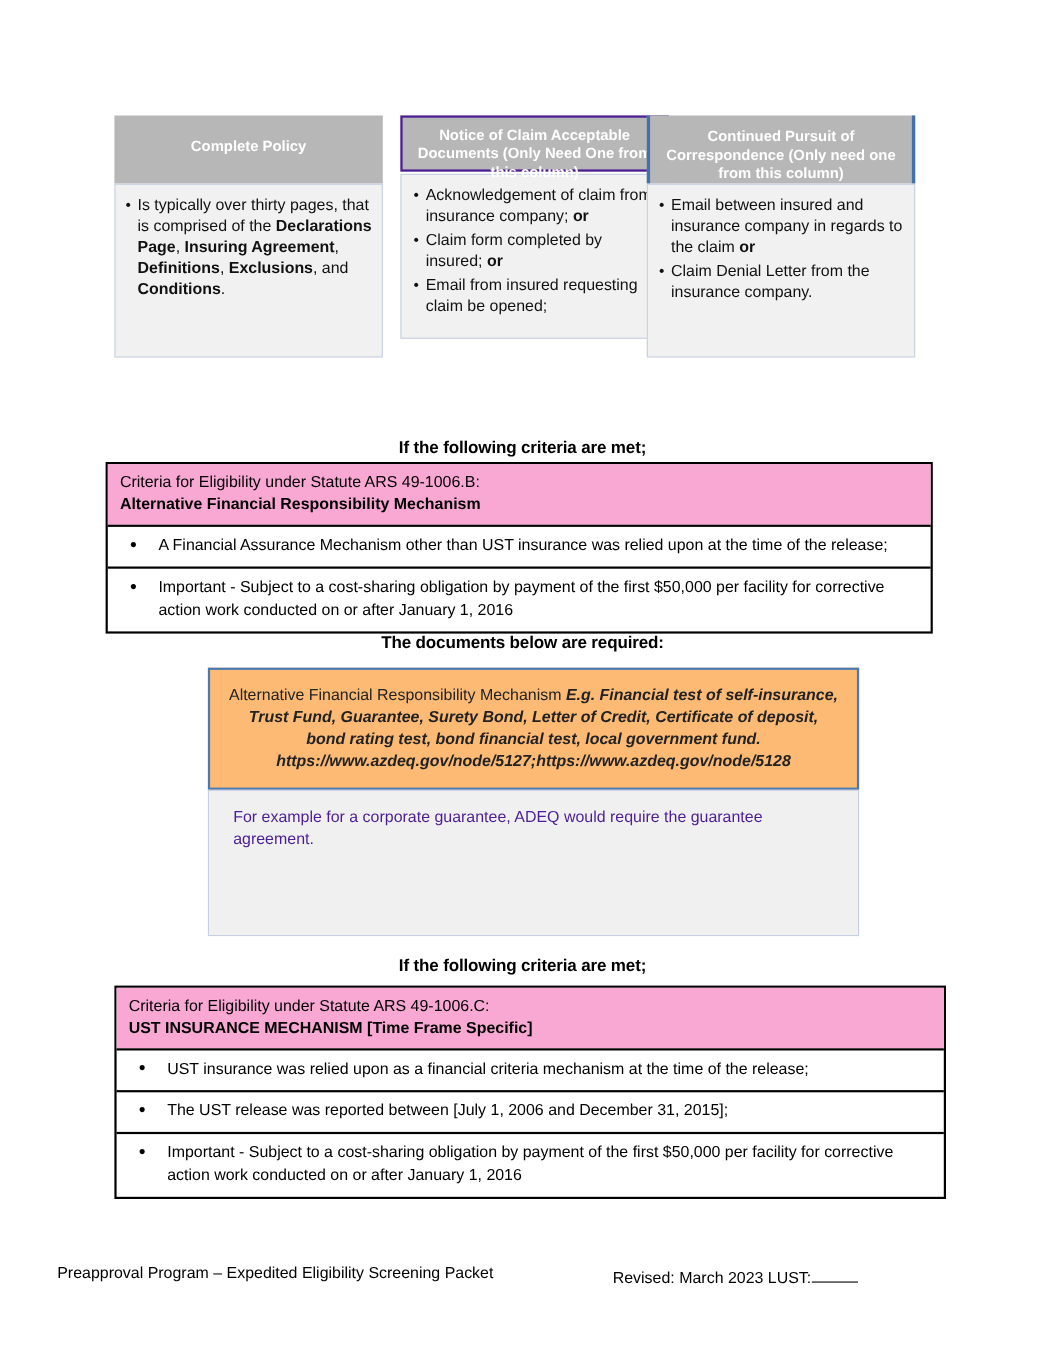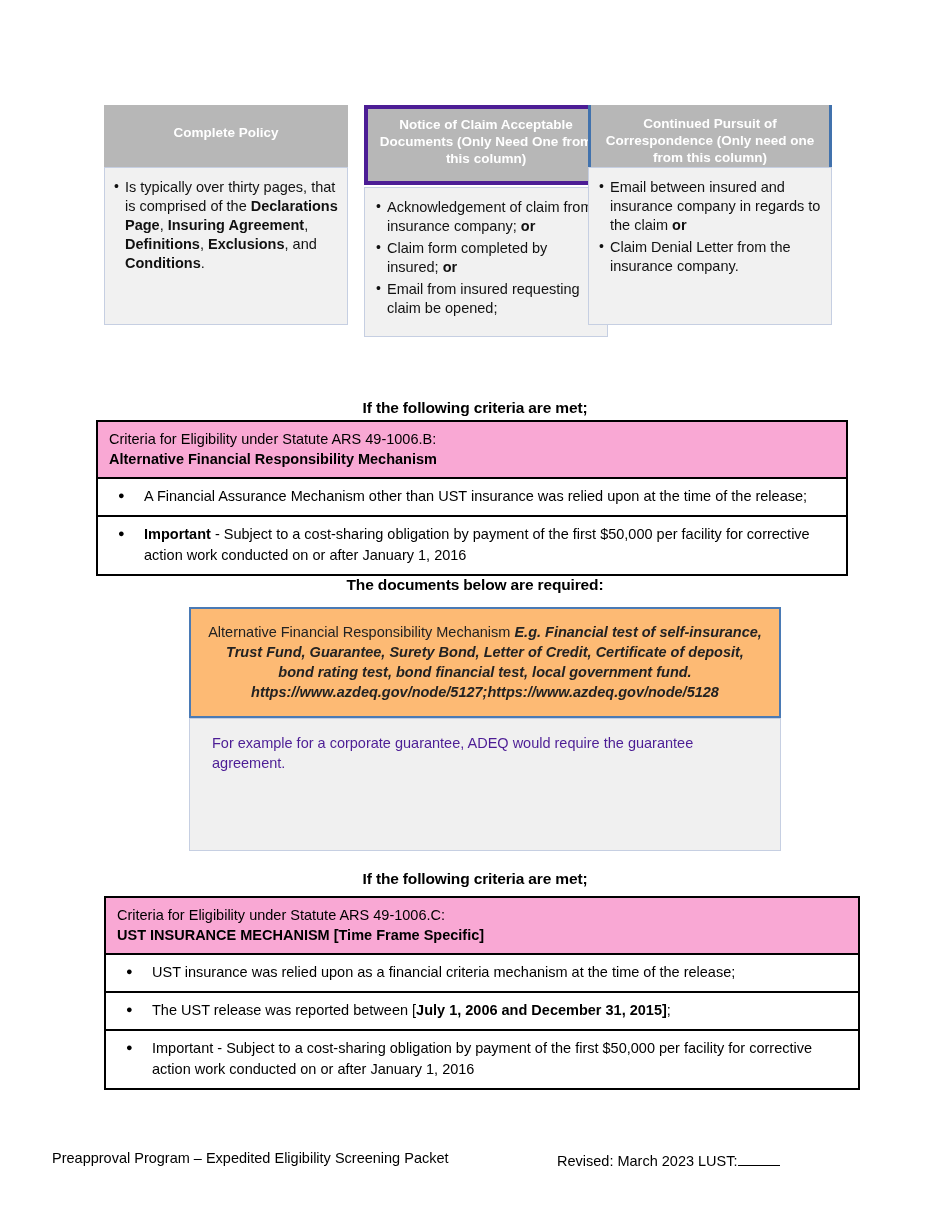--- a/index.html
+++ b/index.html
@@ -42,22 +42,22 @@
     line-height: 17px;
     text-align: center;
     padding: 9px 8px 9px 8px;
   }
   .card-1 .card-head {
     height: 62px;
     padding-top: 19px;
     text-align: center;
   }
   .card-2 .card-head {
-    height: 80px;
-    border: 4px solid #4c1d95;
+    height: 51px;
+    border: 2px solid #4c1d95;
     padding-top: 7px;
   }
   .card-3 .card-head {
     height: 62px;
     border-left: 3px solid #4172ad;
     border-right: 3px solid #4172ad;
     padding-top: 10px;
   }
 
   .card-body {
@@ -129,21 +129,21 @@
     font-size: 14.5px;
     line-height: 21px;
   }
   .crit-row::before {
     content: "\25CF";
     position: absolute;
     left: 20px;
     top: 6px;
     font-size: 11px;
   }
-  .crit-row b { font-weight: bold; margin-top: 38px; }
+  .crit-row b { font-weight: normal; margin-top: 38px; }
 
   
   #docs-box {
     position: absolute;
     left: 189px;
     top: 607px;
     width: 592px;
     box-sizing: border-box;
   }
   #docs-box-head {

